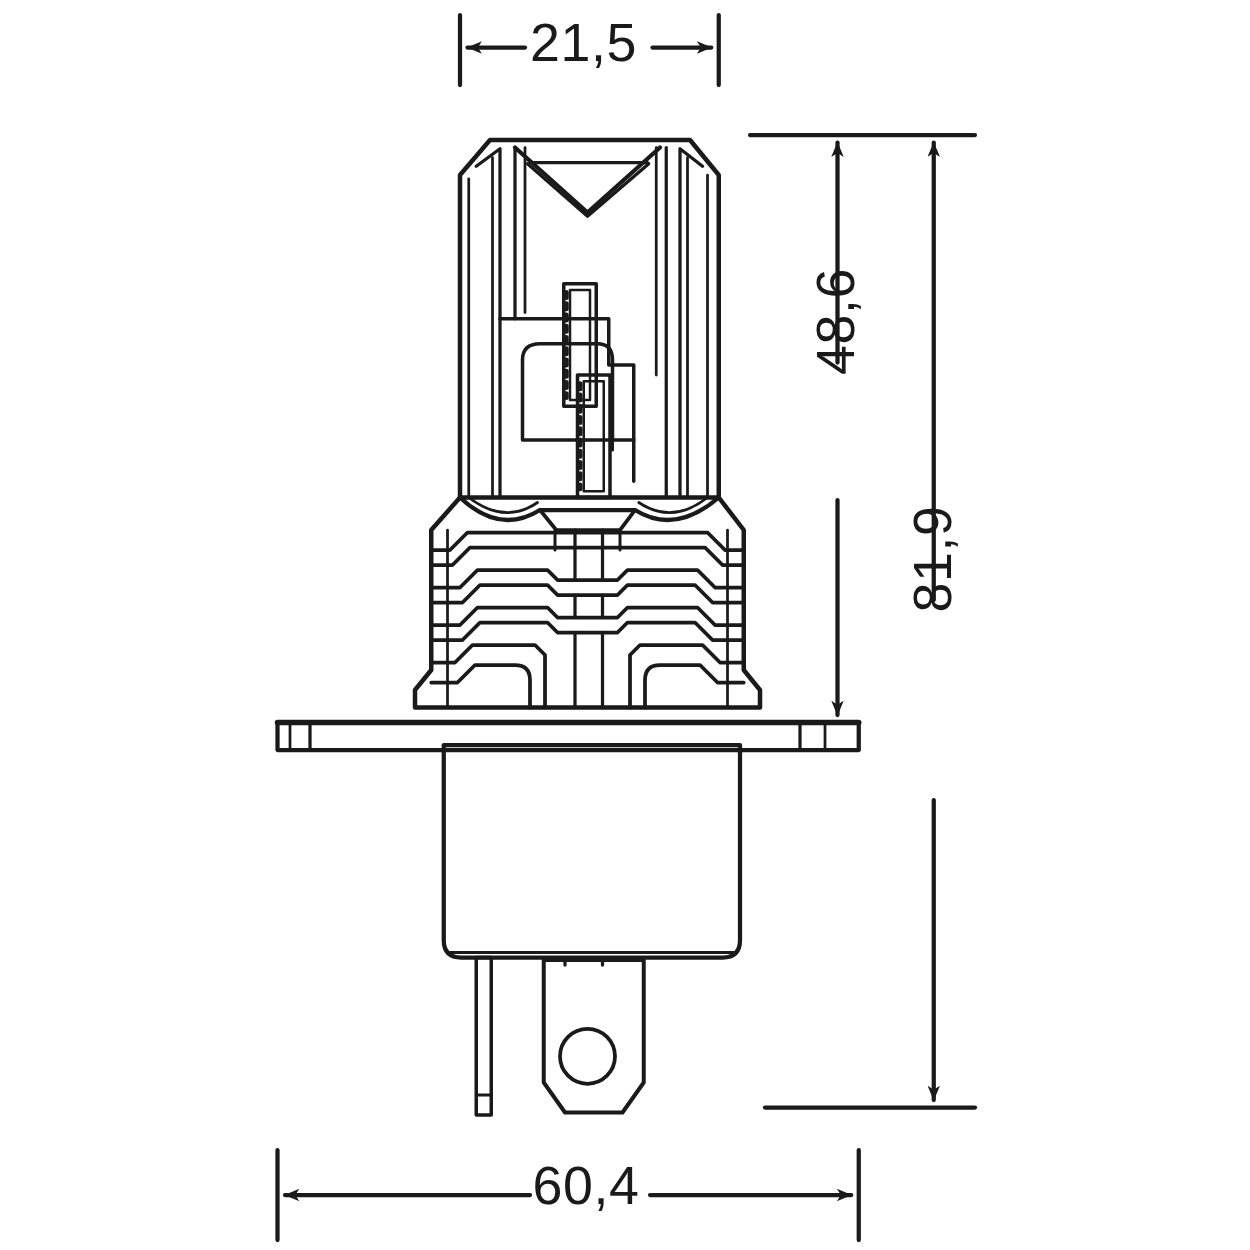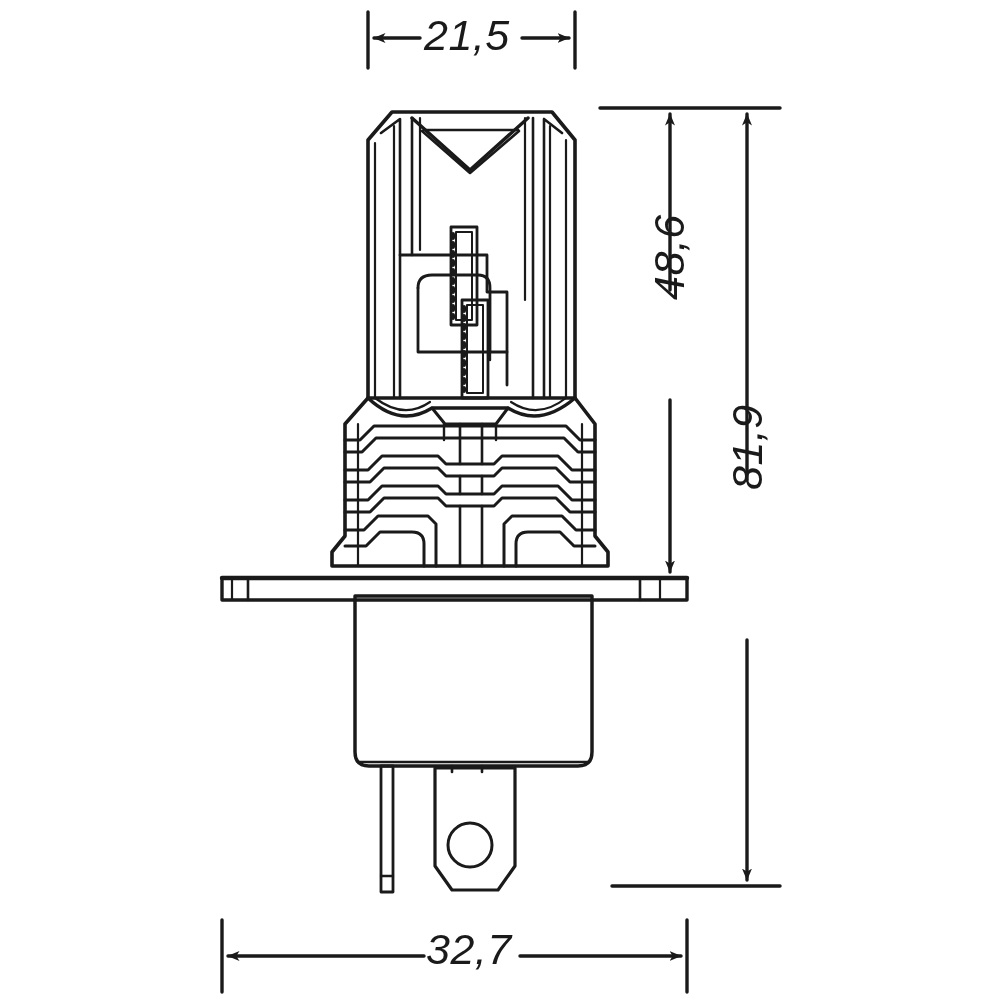--- a/index.html
+++ b/index.html
@@ -7,21 +7,20 @@
     padding: 0;
     background: #ffffff;
   }
   #page {
     position: relative;
     width: 1000px;
     height: 1000px;
     background: #ffffff;
     overflow: hidden;
     font-family: "Liberation Sans", sans-serif;
-    font-style: italic;
   }
   #drawing {
     position: absolute;
     left: 0;
     top: 0;
     width: 1000px;
     height: 1000px;
   }
   .dim-label {
     position: absolute;
@@ -210,15 +209,15 @@
 
     </g>
   </svg>
 
   <div class="dim-label" id="label-width-top">21,5</div>
 
   <div class="dim-label" id="label-height-mid">48,6</div>
 
   <div class="dim-label" id="label-height-total">81,9</div>
 
-  <div class="dim-label" id="label-width-bottom">32,7</div>
+  <div class="dim-label" id="label-width-bottom">60,4</div>
 
 </div>
 
 </body></html>

